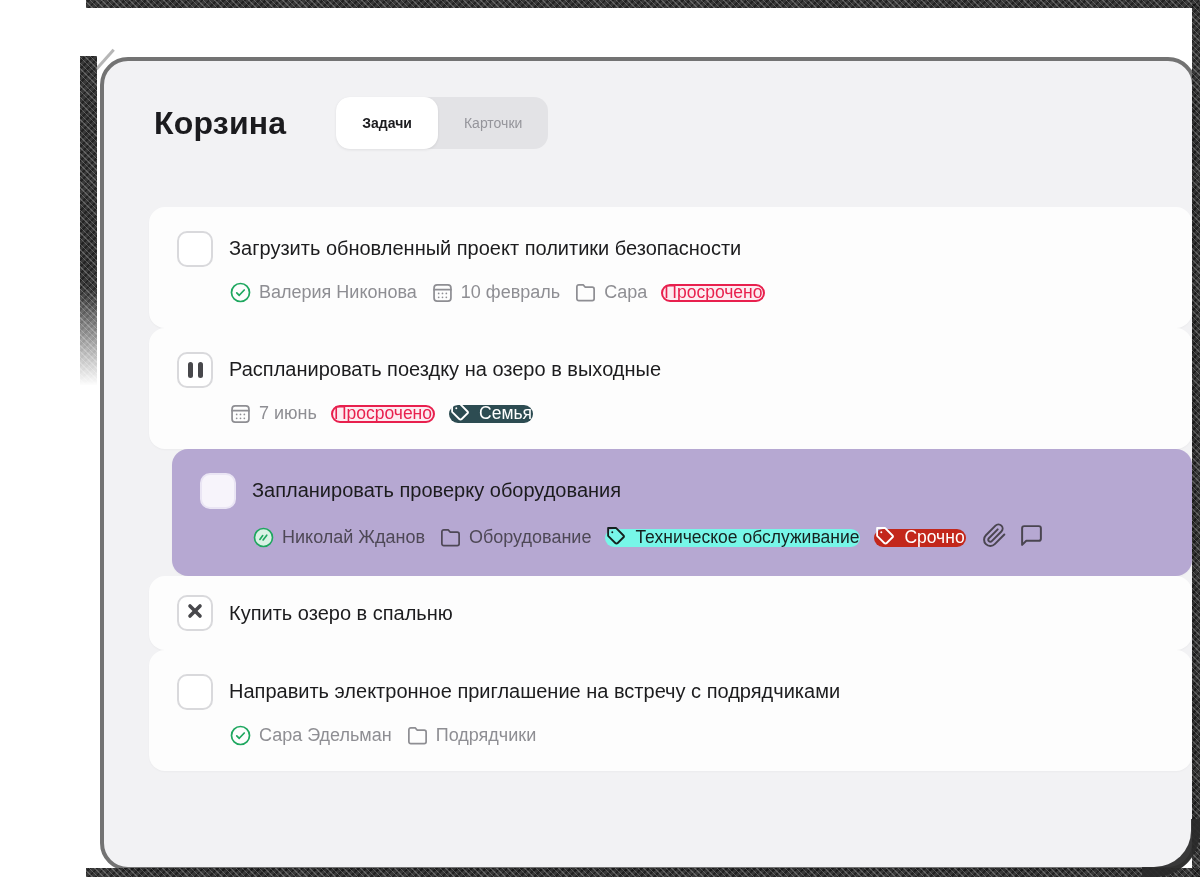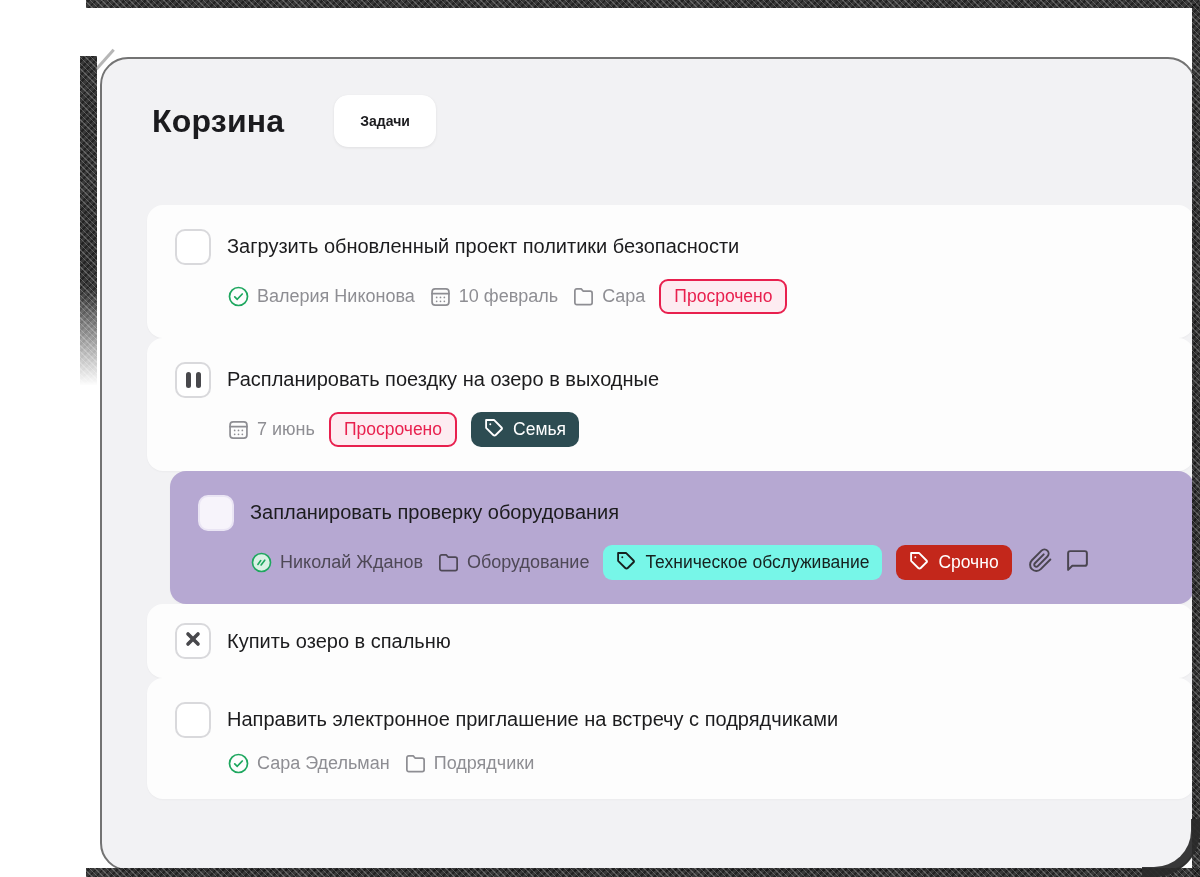--- a/index.html
+++ b/index.html
@@ -20,21 +20,21 @@
                   -webkit-mask-image:linear-gradient(to bottom,#000 70%,transparent 100%);
                   mask-image:linear-gradient(to bottom,#000 70%,transparent 100%); }
   .noise-corner-br { position:absolute; right:0; bottom:0; width:58px; height:58px;
                      border-right:9px solid #2b2b2b; border-bottom:10px solid #2b2b2b;
                      border-bottom-right-radius:46px; z-index:5; opacity:.93; }
   .corner-tick { position:absolute; left:92px; top:58px; width:26px; height:3px;
                  background:#7a7a7a; opacity:.55; transform:rotate(-48deg); z-index:6; }
 
   
   .page-card { position:absolute; left:100px; top:57px; right:4px; bottom:6px;
-               background:#f2f2f4; border:2px solid #737373; border-radius:28px;
+               background:#f2f2f4; border:4px solid #737373; border-radius:28px;
                overflow:hidden; z-index:1; }
 
   .header { display:flex; align-items:center; gap:50px; margin:36px 0 0 50px; }
   .page-title { font-size:32px; font-weight:700; color:#1b1b1e; letter-spacing:.2px; }
 
   .tab-group { display:flex; background:#e3e3e6; border-radius:14px; height:52px;
                align-items:stretch; }
   .tab { display:flex; align-items:center; justify-content:center;
          padding:0 26px; font-size:14px; border-radius:14px; cursor:pointer;
          color:#95959b; font-weight:400; }
@@ -60,22 +60,22 @@
 
   .task-body { display:flex; flex-direction:column; gap:18px; min-width:0; }
   .task-title { font-size:20px; color:#1c1c1e; line-height:30px; margin-top:2px; }
 
   .meta { display:flex; align-items:center; gap:14px; flex-wrap:nowrap; }
   .meta-item { display:flex; align-items:center; gap:7px; font-size:18px;
                color:#8e8e93; white-space:nowrap; }
   .highlight .meta-item { color:#4e4856; }
   .meta-item svg { display:block; }
 
-  .badge { display:flex; align-items:center; gap:8px; height:35px;
-           padding:0 13px; border-radius:9px; font-size:17.5px; white-space:nowrap; }
+  .badge { display:flex; align-items:center; gap:8px; height:18px;
+           padding:0 1px; border-radius:9px; font-size:17.5px; white-space:nowrap; }
   .badge-outline-red { color:#e8204e; border:2px solid #e8204e; background:#fdecf1; }
   .badge-yellow { background:#f5d55f; color:#33302a; }
   .badge-teal { background:#2d4c52; color:#ffffff;border-radius:10px; }
   .badge-cyan { background:#77f6e8; color:#16211f; }
   .badge-red { background:#c3271b; color:#ffffff; }
 
   .row-icons { display:flex; align-items:center; gap:12px; margin-left:2px; }
 </style>
 </head>
 <body>
@@ -88,20 +88,21 @@
   <div class="noise noise-left"></div>
   <div class="noise-corner-br"></div>
   <div class="corner-tick"></div>
 
   <div class="page-card">
 
     <div class="header">
       <div class="page-title">Корзина</div>
       <div class="tab-group">
         <div class="tab active">Задачи</div>
+        <div class="tab">Карточки</div>
       </div>
     </div>
 
     <div class="task-list">
 
       <div class="task-row">
         <div class="checkbox"></div>
         <div class="task-body">
           <div class="task-title">Загрузить обновленный проект политики безопасности</div>
           <div class="meta">

